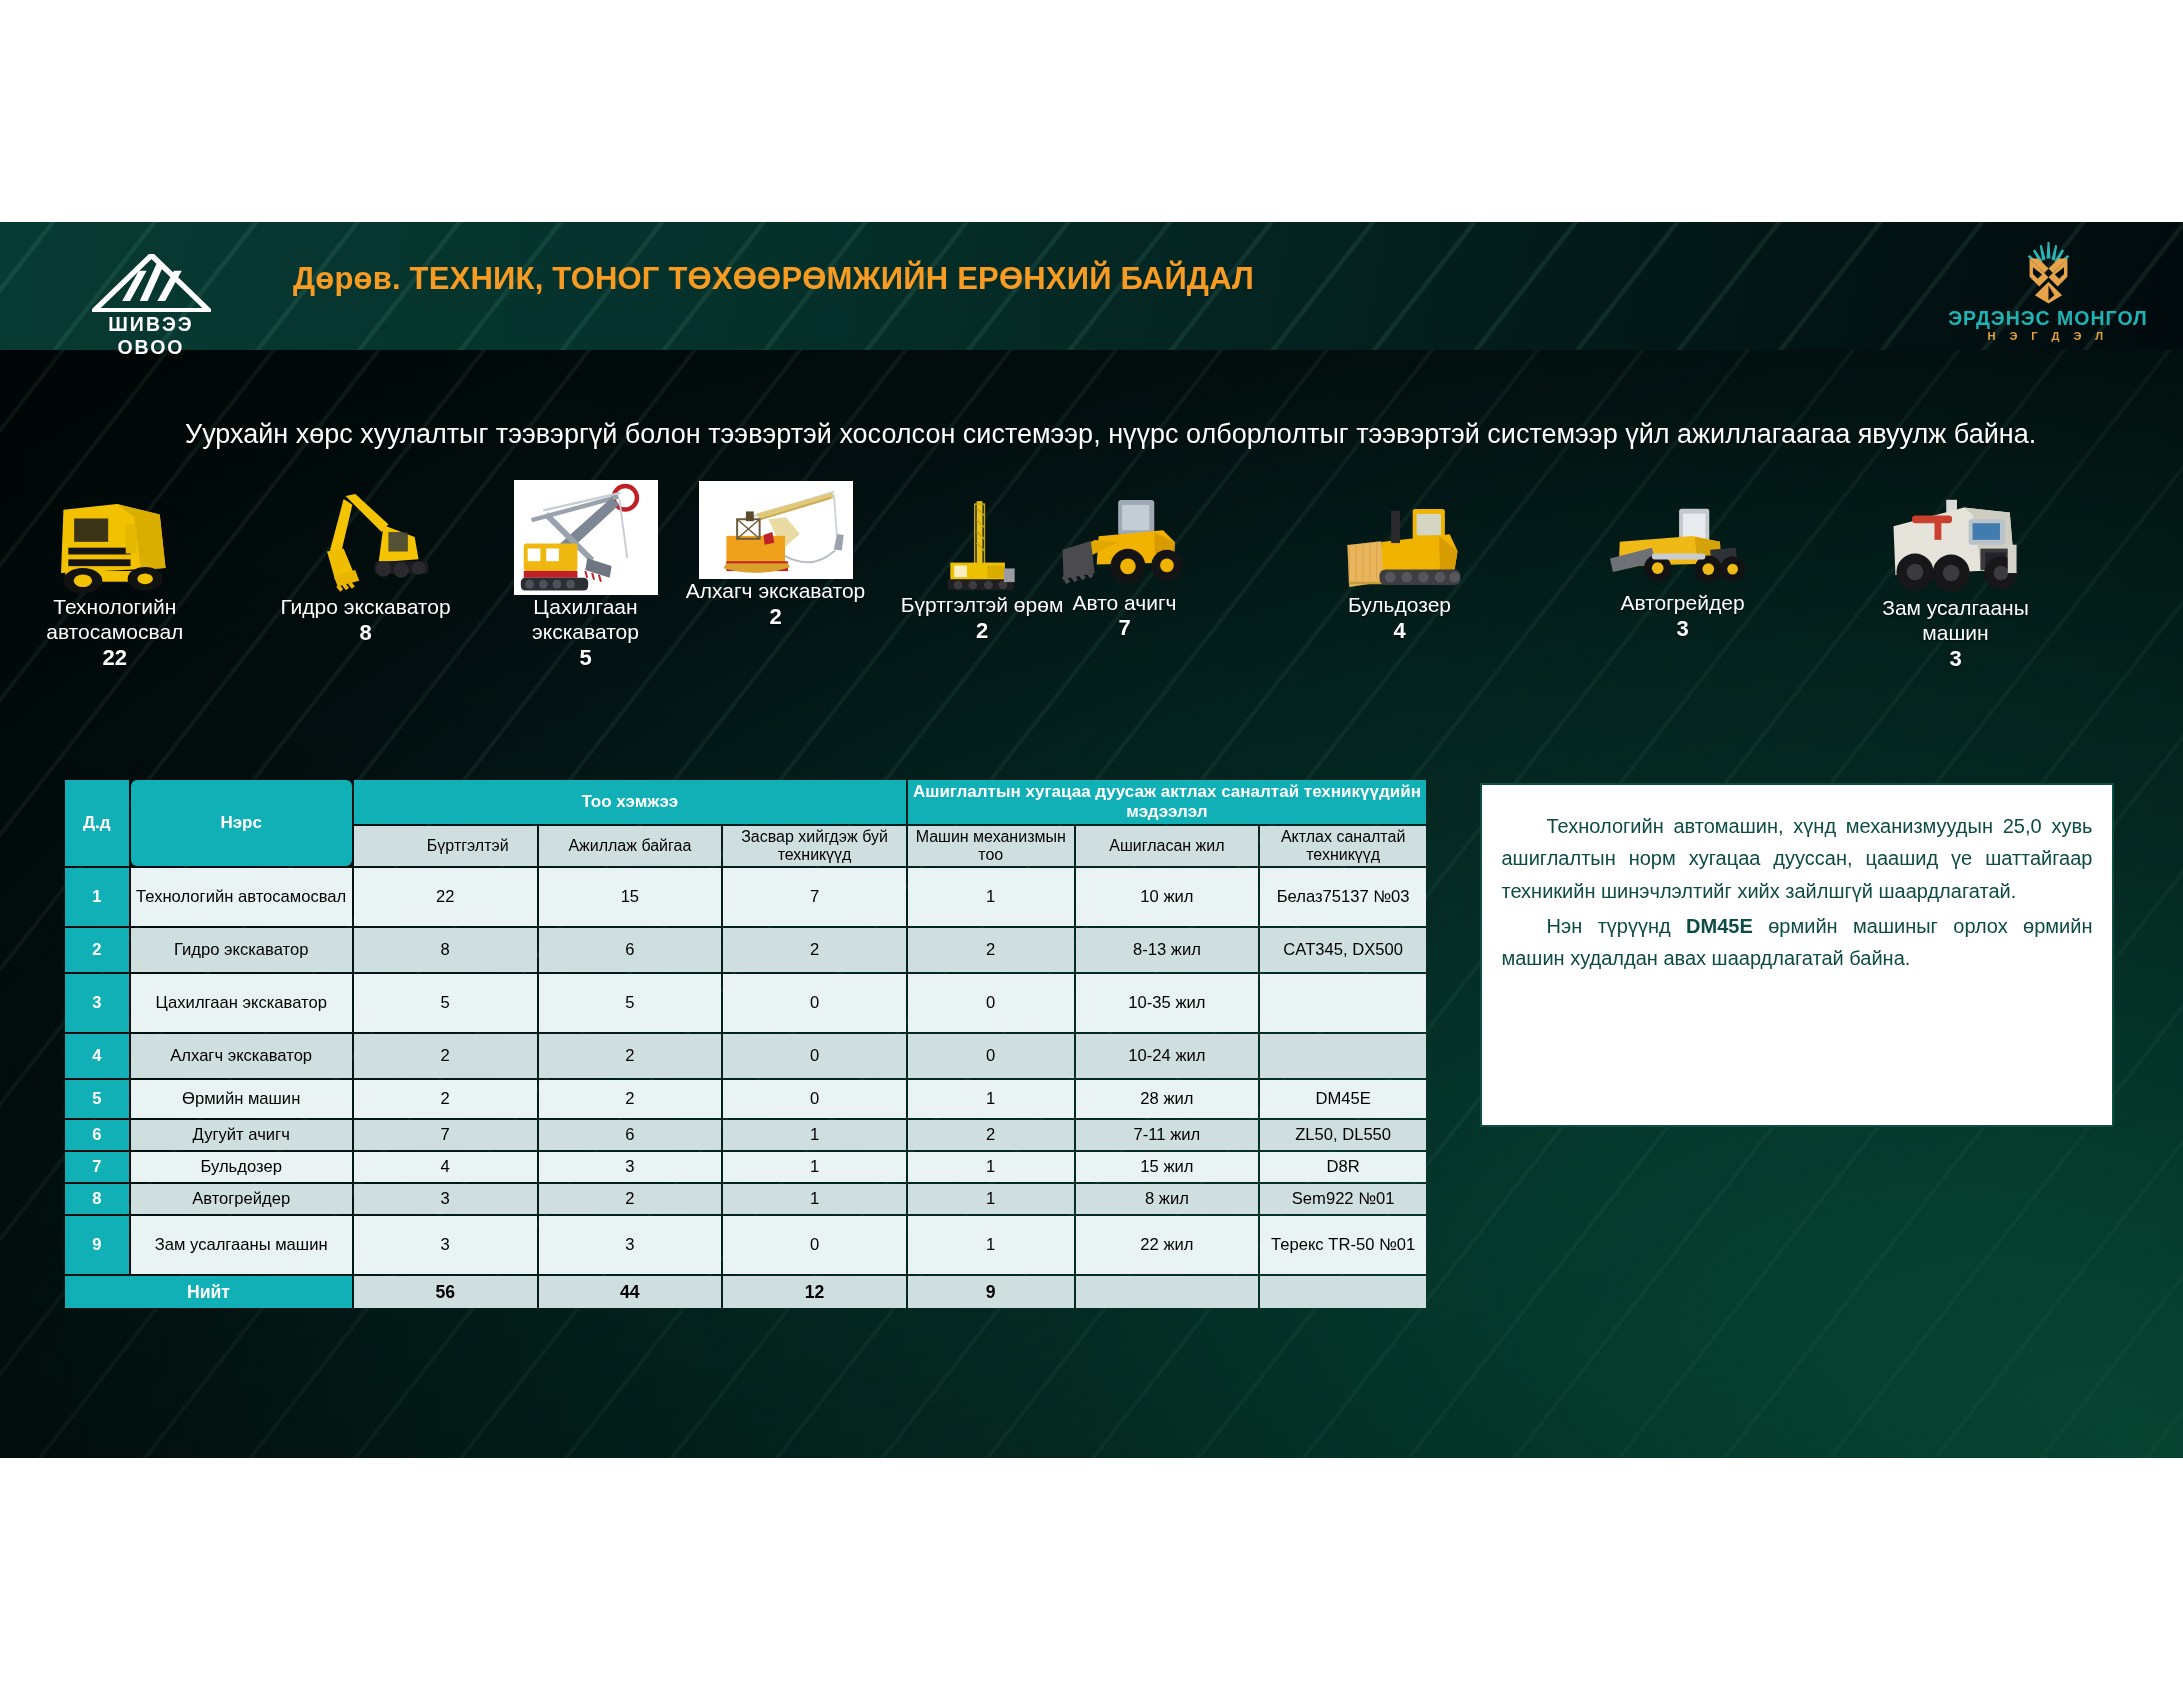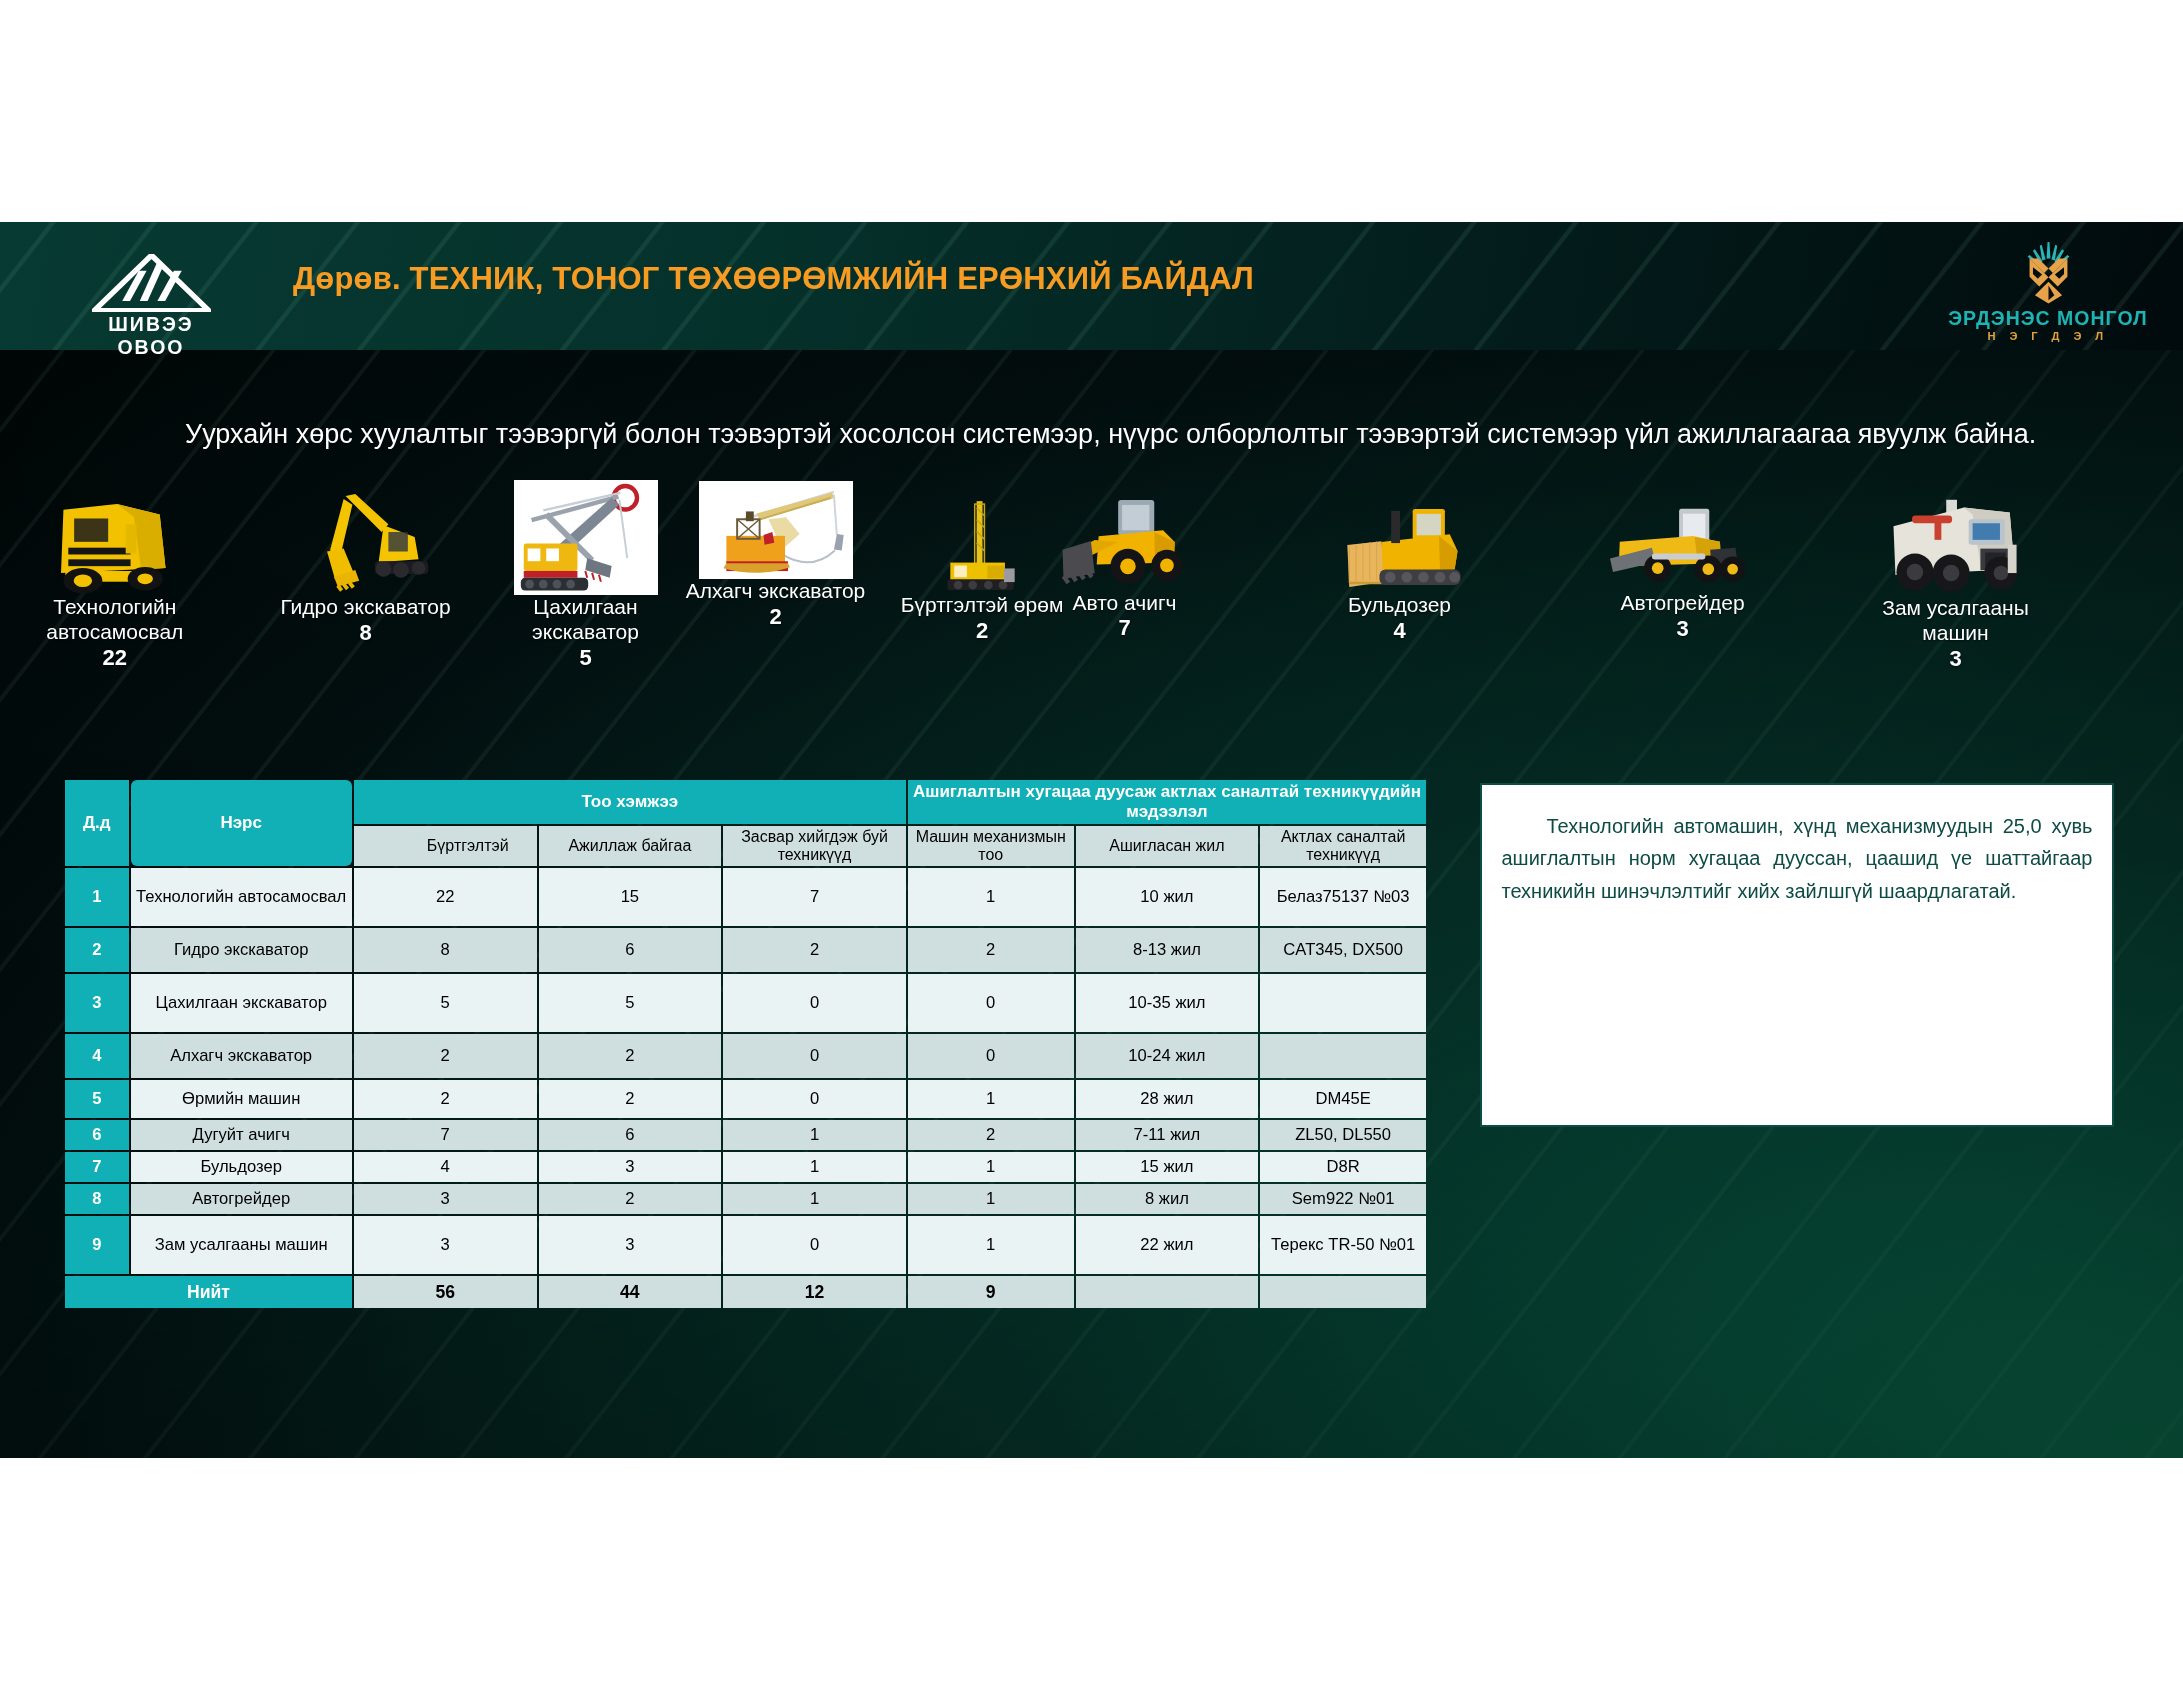--- a/index.html
+++ b/index.html
@@ -510,16 +510,17 @@
           <td>9</td>
           <td></td>
           <td></td>
         </tr>
       </tbody>
     </table>
   </div>
 
   <div id="note">
     <p>Технологийн автомашин, хүнд механизмуудын 25,0 хувь ашиглалтын норм хугацаа дуусcан, цаашид үе шаттайгаар техникийн шинэчлэлтийг хийх зайлшгүй шаардлагатай.</p>
+    <p><span>Нэн түрүүнд </span><b>DM45E</b><span> өрмийн машиныг орлох өрмийн машин худалдан авах шаардлагатай байна.</span></p>
   </div>
 
 </div>
 
 
 </body></html>

